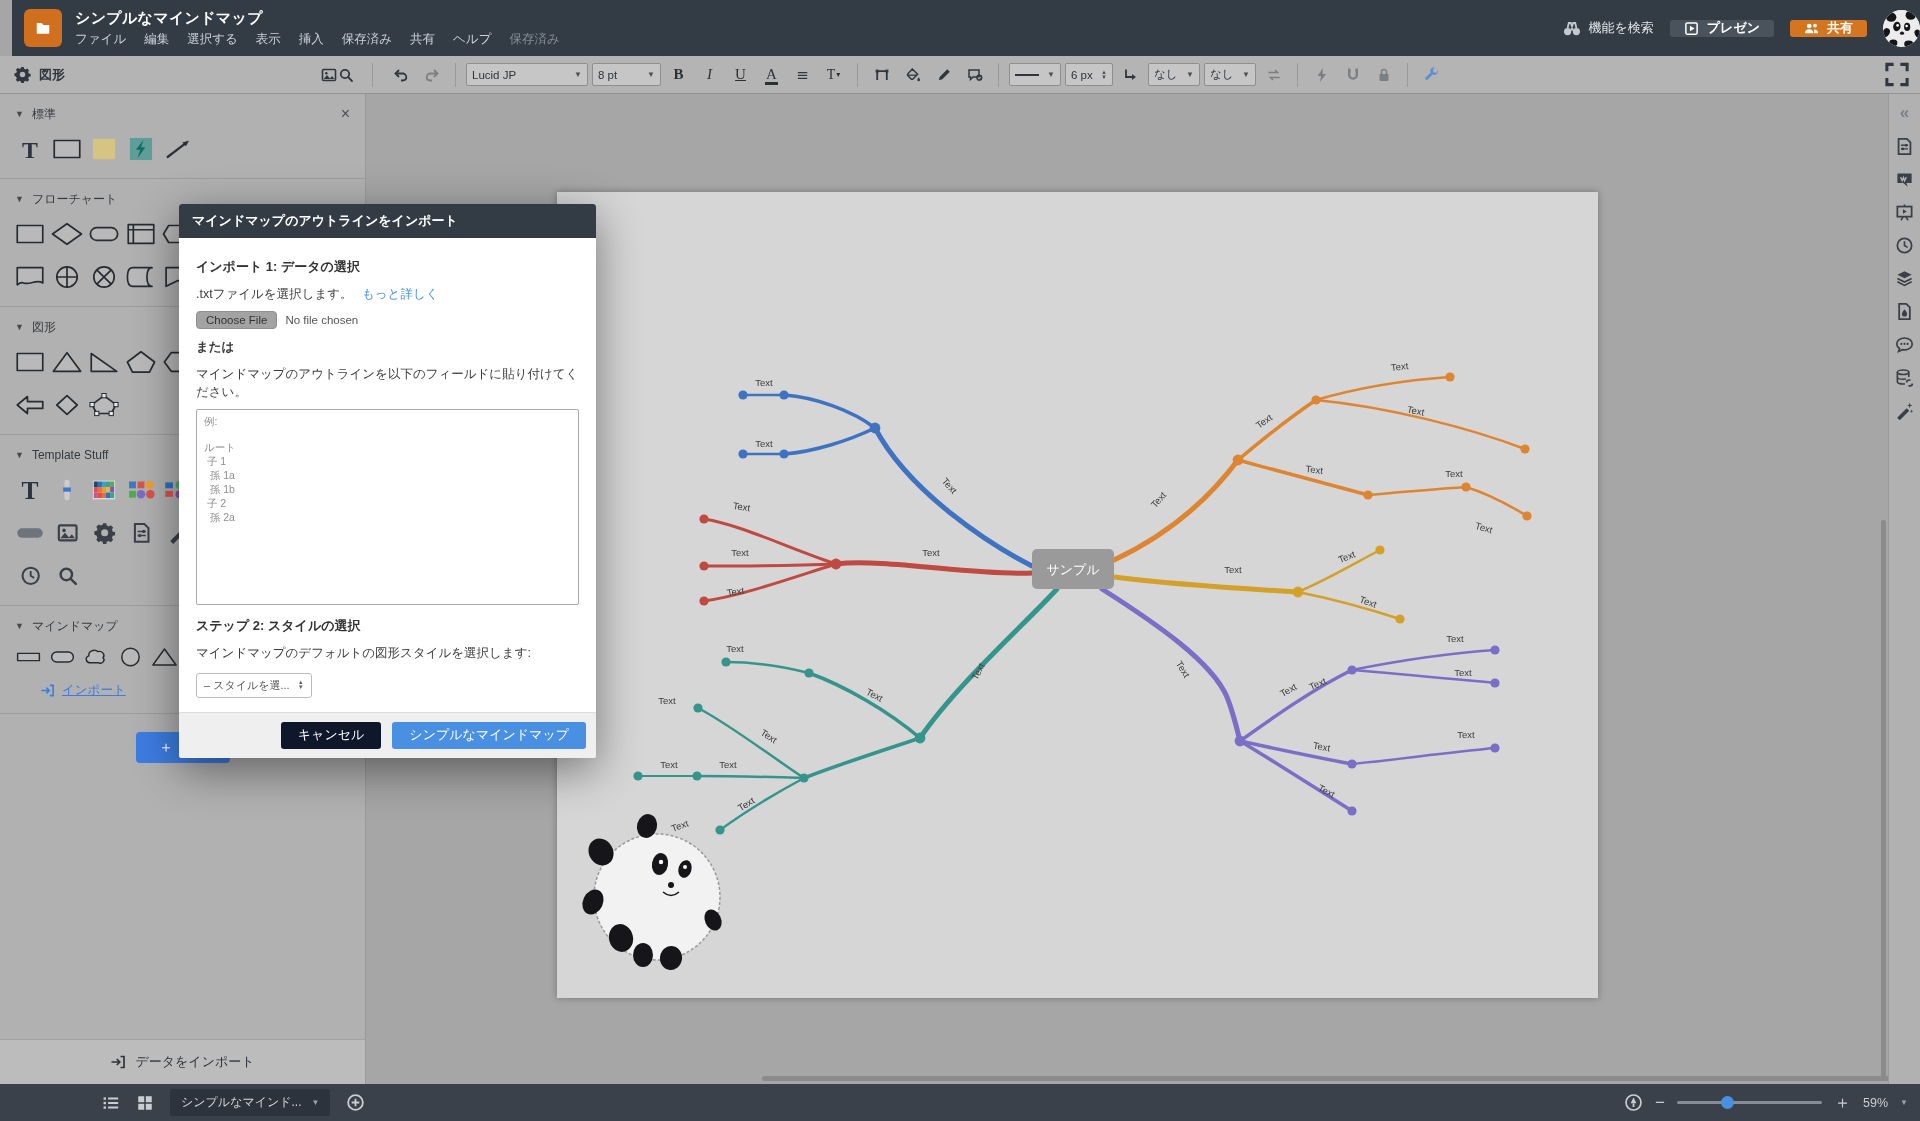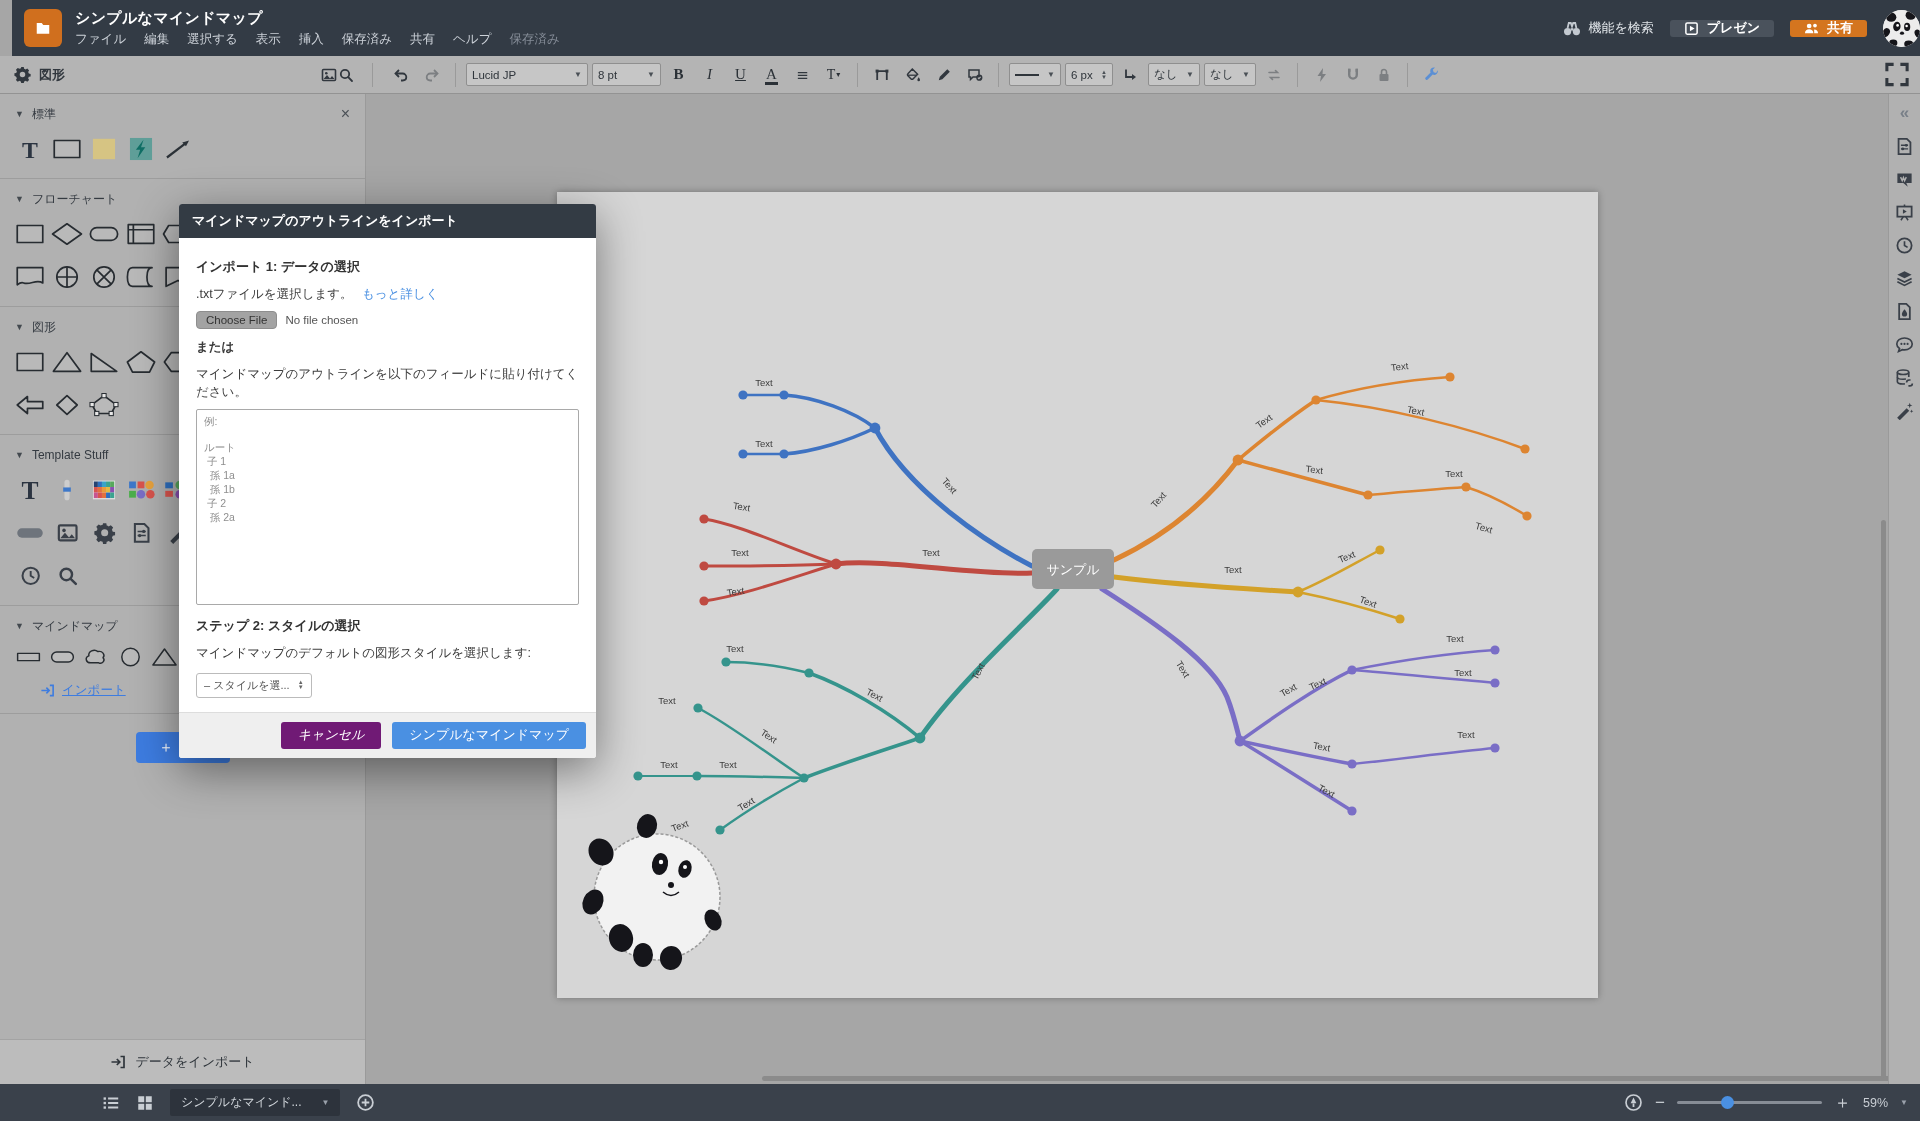--- a/index.html
+++ b/index.html
@@ -92,21 +92,21 @@
   .add-shape-btn .plus{font-size:15px;}
   .import-data-row{margin-top:auto;background:#bcbcbc;border-top:1px solid #a3a3a3;height:45px;
                    display:flex;align-items:center;justify-content:center;gap:9px;color:#2f353b;font-size:13px;}
   .import-data-row [data-icon]{width:16px;height:16px;}
 
   
   .statusbar{position:absolute;left:0;bottom:0;width:100%;height:37px;background:#3a414b;
              display:flex;align-items:center;color:#c9ced4;}
   .sb-left{display:flex;align-items:center;gap:16px;margin-left:102px;}
   .sb-icon{width:18px;height:18px;color:#c9ced4;}
-  .sb-tab{background:#2d333c;height:27px;display:flex;align-items:center;padding:0 11px;gap:20px;
+  .sb-tab{background:#2d333c;height:27px;display:flex;align-items:center;padding:0 11px;gap:10px;
           border-radius:2px;font-size:12px;color:#d3d8dd;}
   .sb-tab .ar{font-size:8px;color:#9aa1ab;}
   .sb-plus{width:19px;height:19px;color:#c9ced4;}
   .sb-right{margin-left:auto;display:flex;align-items:center;gap:12px;margin-right:12px;}
   .sb-fit{width:19px;height:19px;color:#c9ced4;}
   .sb-minus,.sb-plus2{font-size:17px;color:#c9ced4;line-height:1;}
   .track{width:145px;height:3px;background:#878d96;border-radius:2px;position:relative;}
   .knob{position:absolute;left:30%;top:-5px;width:13px;height:13px;border-radius:50%;background:#4a90e2;}
   .zoomtxt{font-size:12.5px;}
   .sb-ar{font-size:8px;color:#9aa1ab;}
@@ -127,21 +127,21 @@
   .or{font-weight:bold;font-size:12.5px;margin:0 0 9px;}
   textarea{width:383px;height:196px;resize:none;border:1px solid #a9a9a9;border-radius:2px;
            font-family:"Liberation Sans","DejaVu Sans",sans-serif;font-size:10.5px;padding:5px 7px;color:#444;}
   textarea::placeholder{color:#8f8f8f;}
   .style-select{display:inline-flex;align-items:center;border:1px solid #bbb;border-radius:3px;
                 padding:4px 7px;font-size:11px;color:#555;gap:8px;background:#fff;margin-top:2px;}
   .ud{display:flex;flex-direction:column;font-size:6px;line-height:5px;color:#666;}
   .modal-footer{background:#efefef;border-top:1px solid #ddd;padding:9px 10px;display:flex;
                 justify-content:flex-end;gap:11px;border-radius:0 0 3px 3px;}
   .btn{border:none;border-radius:3px;height:27px;color:#fff;font-size:13px;padding:0 17px;font-family:inherit;}
-  .btn-cancel{background:#701a75;font-style:italic;}
+  .btn-cancel{background:#0f172a;}
   .btn-primary{background:#4a90e2;}
 
   
   .mm-label{font-size:9.5px;fill:#3c3c3c;}
   .mm-center-label{font-size:13px;fill:#fff;}
 </style>
 </head>
 <body>
 
 <div id="app">

